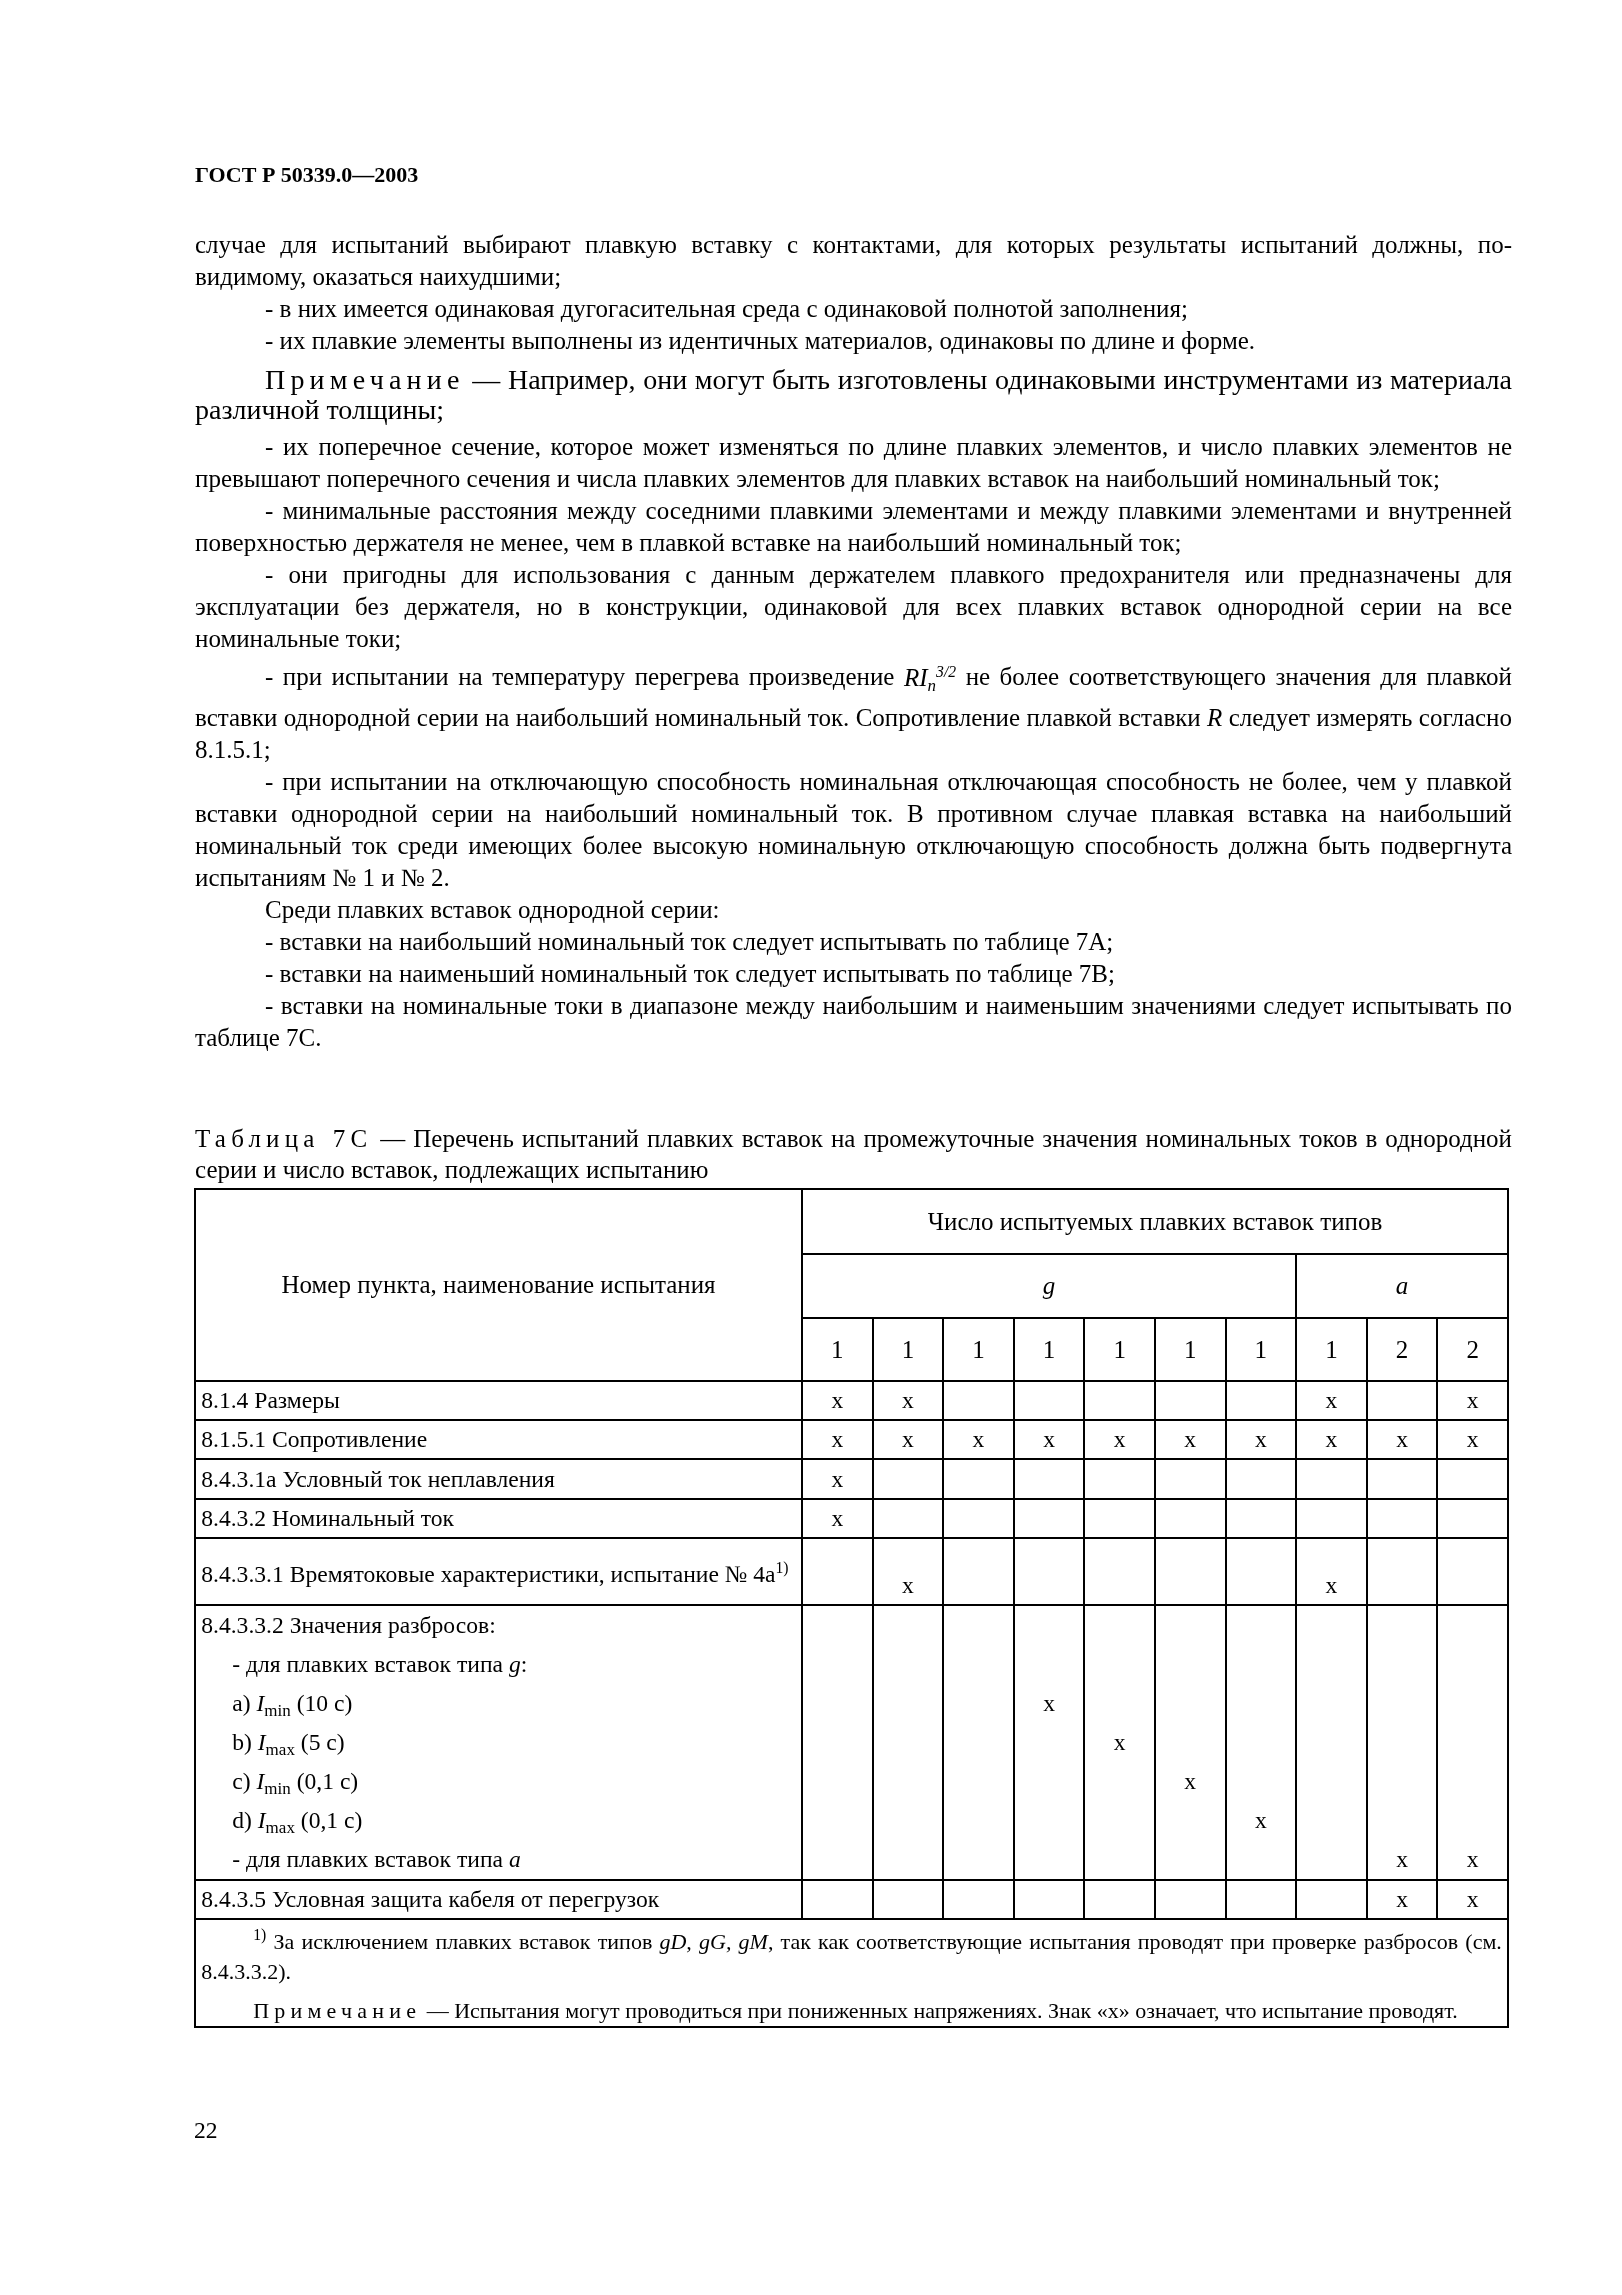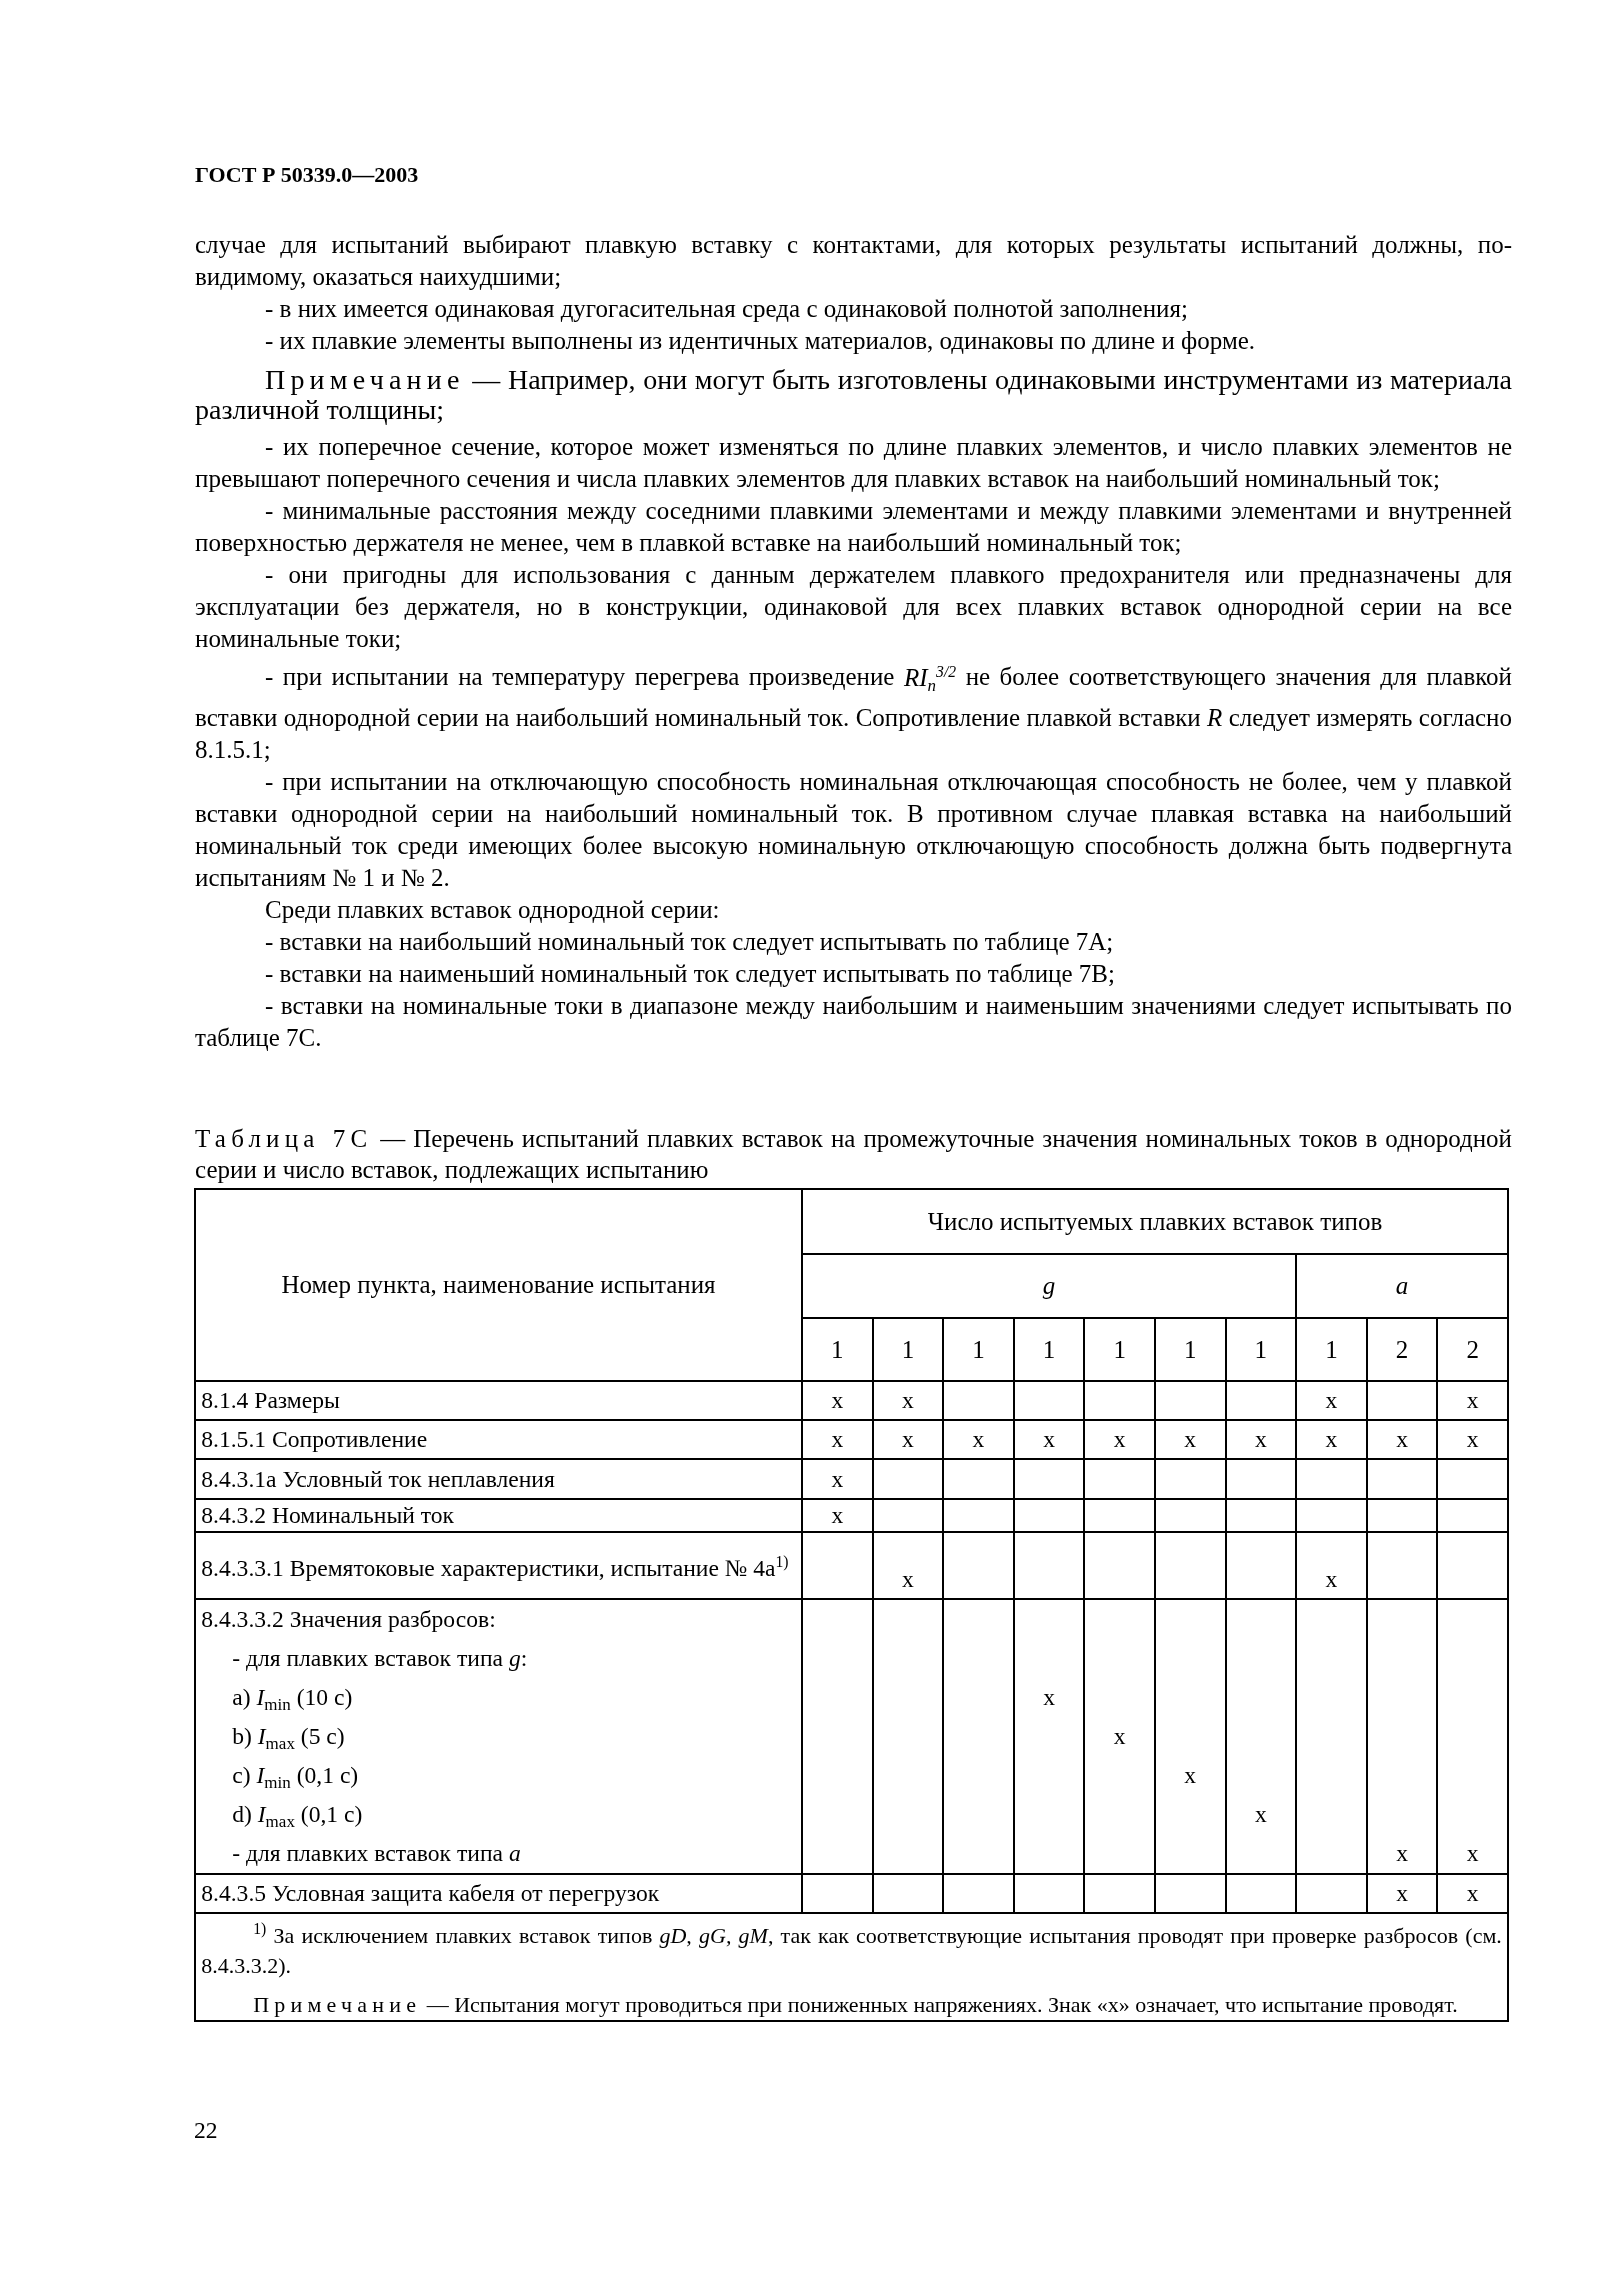--- a/index.html
+++ b/index.html
@@ -121,21 +121,21 @@
         <td class="mark"></td>
         <td class="mark"></td>
         <td class="mark"></td>
         <td class="mark"></td>
         <td class="mark"></td>
         <td class="mark"></td>
         <td class="mark"></td>
         <td class="mark"></td>
         <td class="mark"></td>
       </tr>
-      <tr style="height: 33px; margin-left: 24px;">
+      <tr style="height: 39px; margin-left: 24px;">
         <td style="white-space: nowrap;">8.4.3.2  Номинальный ток</td>
         <td class="mark">x</td>
         <td class="mark"></td>
         <td class="mark"></td>
         <td class="mark"></td>
         <td class="mark"></td>
         <td class="mark"></td>
         <td class="mark"></td>
         <td class="mark"></td>
         <td class="mark"></td>

